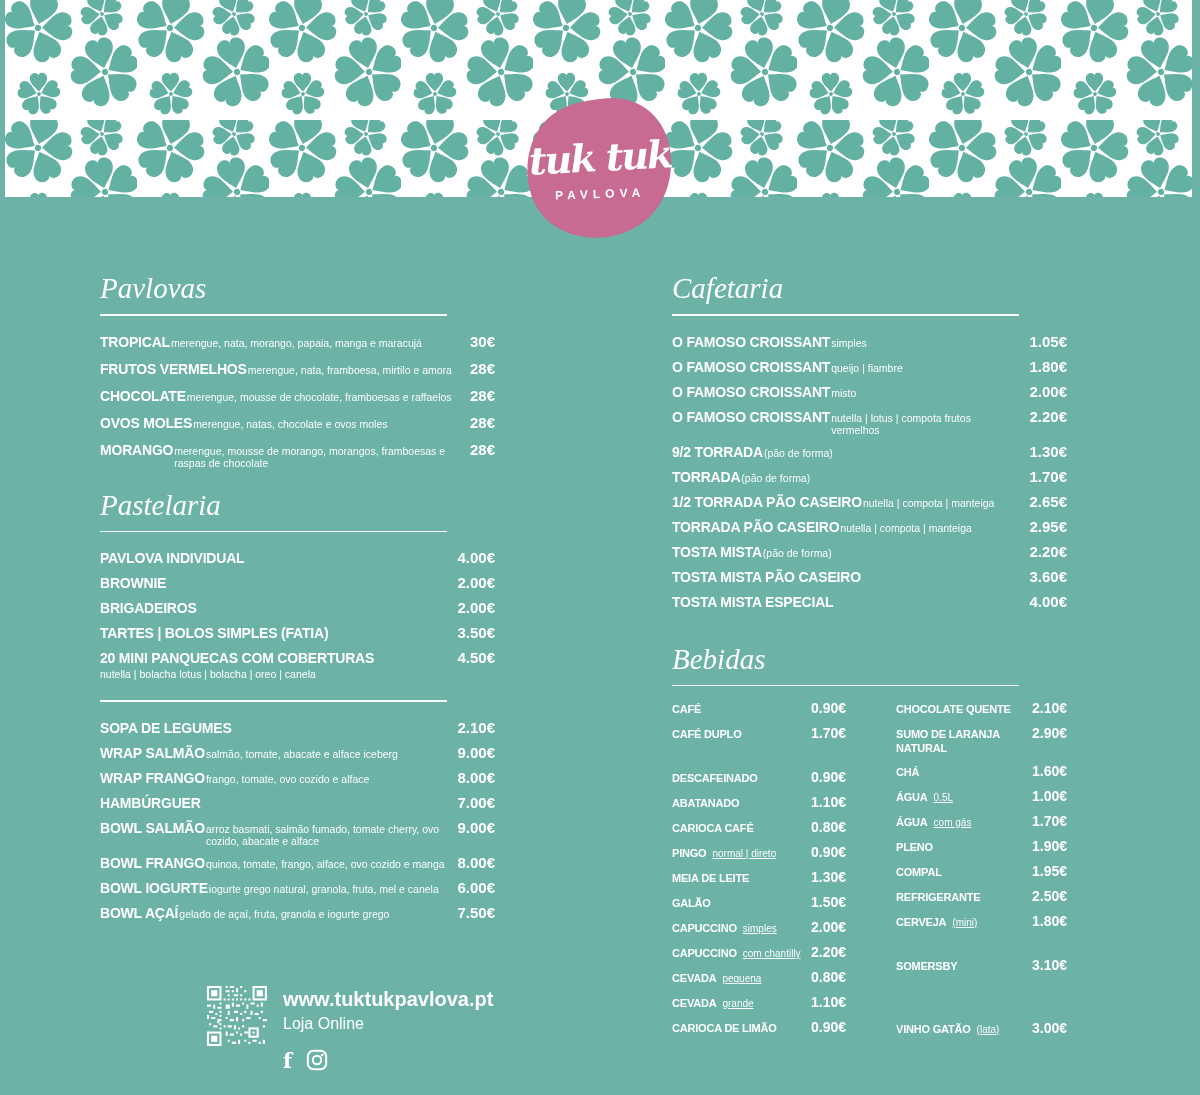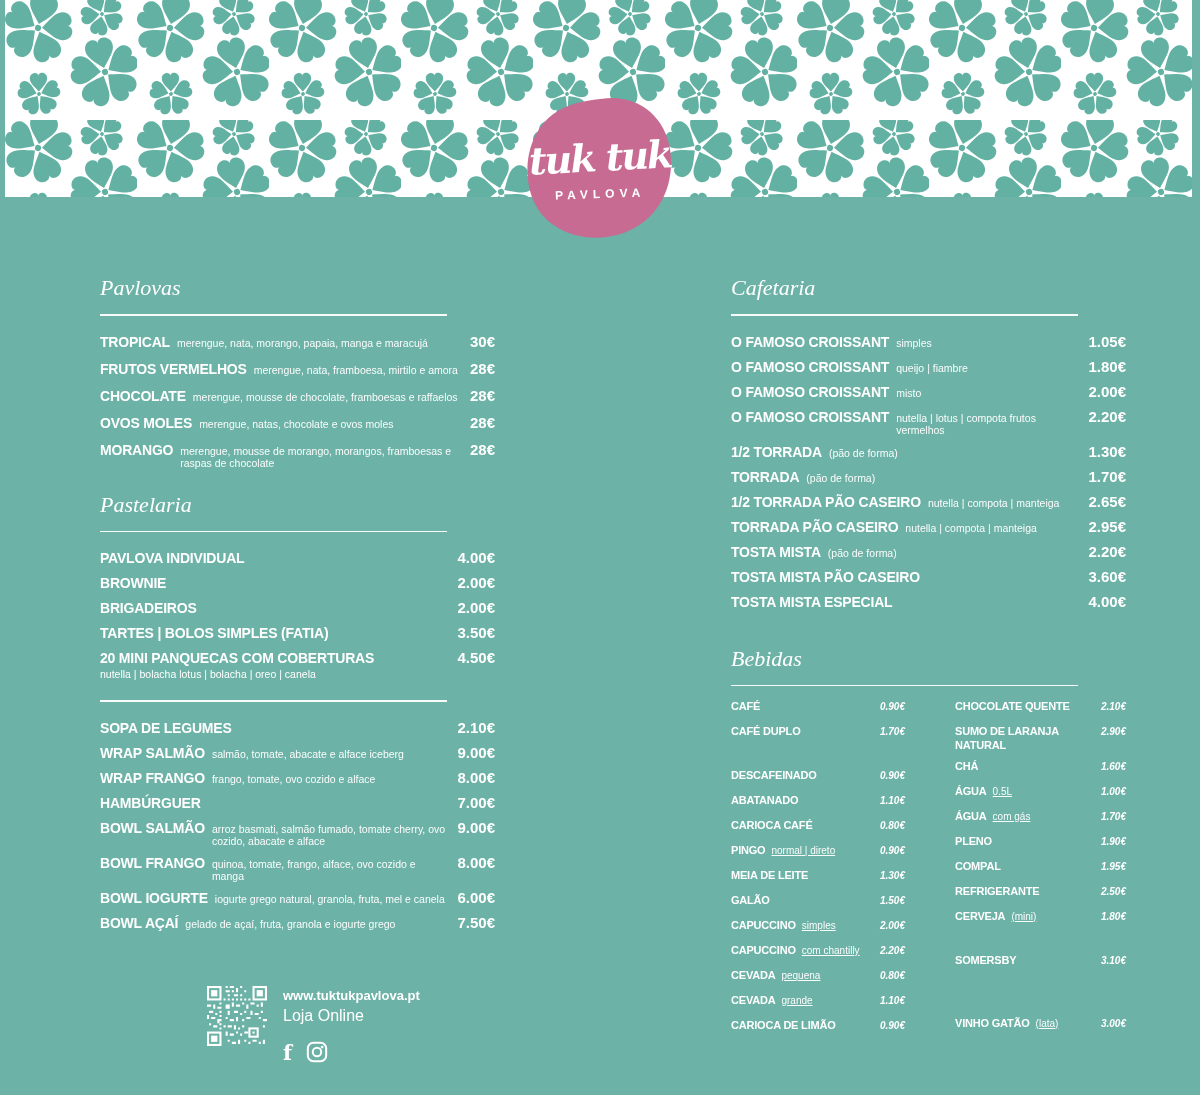--- a/index.html
+++ b/index.html
@@ -34,53 +34,53 @@
     transform:rotate(-3deg);
   }
   .logo-sub{
     margin-top:10px;
     font-size:12px;font-weight:700;letter-spacing:5px;
     transform:rotate(-2deg);
   }
   
   .col{position:absolute;top:272px;}
   #col-left{left:100px;width:395px;}
-  #col-right{left:731px;width:395px;}
+  #col-right{left:672px;width:395px;}
   h2.sec-title{
     margin:0;
     font-family:"Liberation Serif", serif;
     font-style:italic;font-weight:400;
-    font-size:22px;line-height:32px;
+    font-size:29px;line-height:32px;
   }
   .rule{width:347px;height:1.5px;background:rgba(255,255,255,0.95);margin-top:10px;}
   .items{margin-top:17px;}
   .sec{margin-top:20px;}
   .sec-beb{margin-top:32px;}
   
   .mrow{margin-bottom:7px;min-height:18px;}
   .pav .mrow{margin-bottom:9px;}
   .mline{display:flex;align-items:baseline;}
   .mi-name{font-weight:700;font-size:14px;letter-spacing:-0.2px;white-space:nowrap;}
-  .mi-desc{font-size:10.5px;margin-left:7px;opacity:0.97;}
+  .mi-desc{font-size:10.5px;margin-left:1px;opacity:0.97;}
   .mi-price{margin-left:auto;font-weight:700;font-size:15px;white-space:nowrap;padding-left:8px;}
   .mi-sub{font-size:10.5px;margin-top:2px;margin-bottom:6px;}
   
   .beb-cols{display:flex;justify-content:space-between;margin-top:14px;}
   .bcol{width:174px;}
   .bcol-r{width:171px;}
   .bcol .mi-name{font-size:11px;white-space:normal;max-width:126px;line-height:1.25;}
   .bcol .mi-desc{font-size:10px;margin-left:6px;text-decoration:underline;}
-  .bcol .mi-price{font-size:10px;font-style:italic;}
+  .bcol .mi-price{font-size:14px;}
   .bcol .mrow{margin-bottom:7px;min-height:18px;}
   .mrow.spacer{min-height:12px;}
   
   .footer{position:absolute;left:207px;top:986px;display:flex;}
   .qr{width:60px;height:60px;}
   .footer-right{margin-left:16px;padding-top:2px;}
-  .site{font-weight:700;font-size:13px;}
+  .site{font-weight:700;font-size:20px;}
   .store{font-size:16px;margin-top:4px;}
   .social{display:flex;align-items:center;gap:14px;margin-top:16px;}
   .fb{font-weight:700;font-size:21px;line-height:1;font-family:"DejaVu Serif",serif;}
 </style>
 </head>
 <body>
 
 <div class="page">
 
   <div class="pattern-band">
@@ -320,21 +320,21 @@
           <div class="mrow">
             <div class="mline">
               <span class="mi-name">O FAMOSO CROISSANT</span>
               <span class="mi-desc">nutella | lotus | compota frutos vermelhos</span>
               <span class="mi-price">2.20€</span>
             </div>
 
           </div>
           <div class="mrow">
             <div class="mline">
-              <span class="mi-name">1/2 TORRADA</span>
+              <span class="mi-name">9/2 TORRADA</span>
               <span class="mi-desc">(pão de forma)</span>
               <span class="mi-price">1.30€</span>
             </div>
 
           </div>
           <div class="mrow">
             <div class="mline">
               <span class="mi-name">TORRADA</span>
               <span class="mi-desc">(pão de forma)</span>
               <span class="mi-price">1.70€</span>

